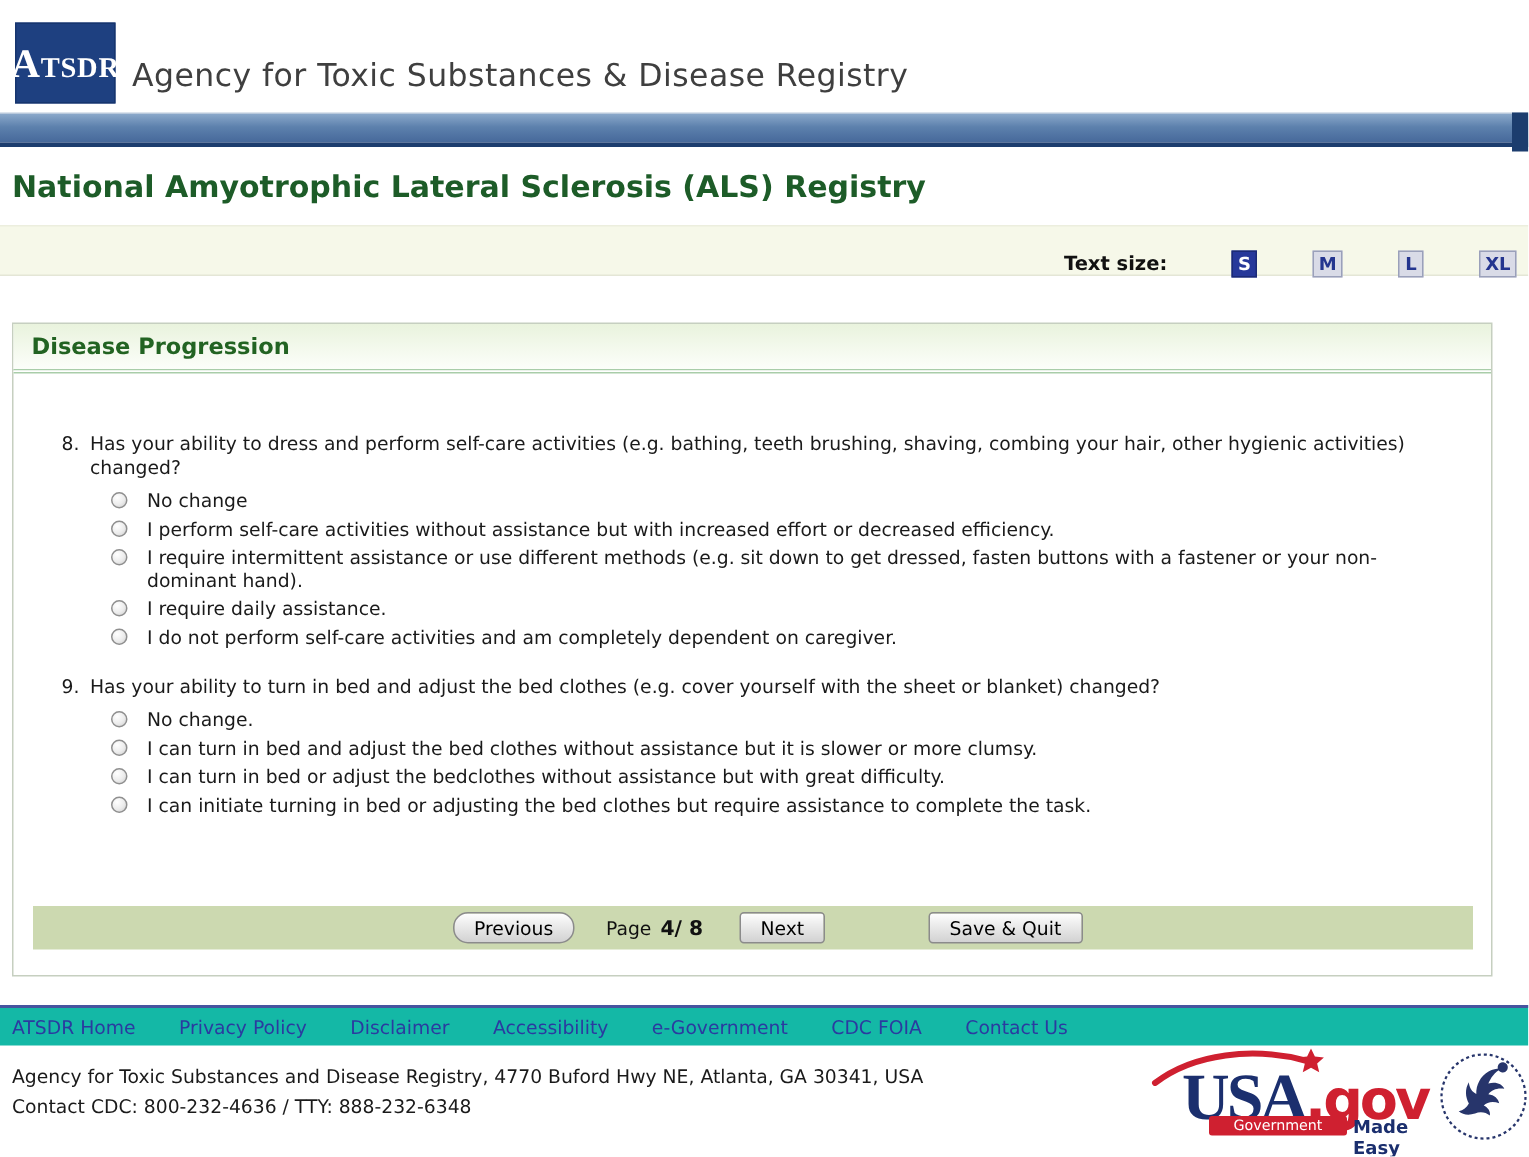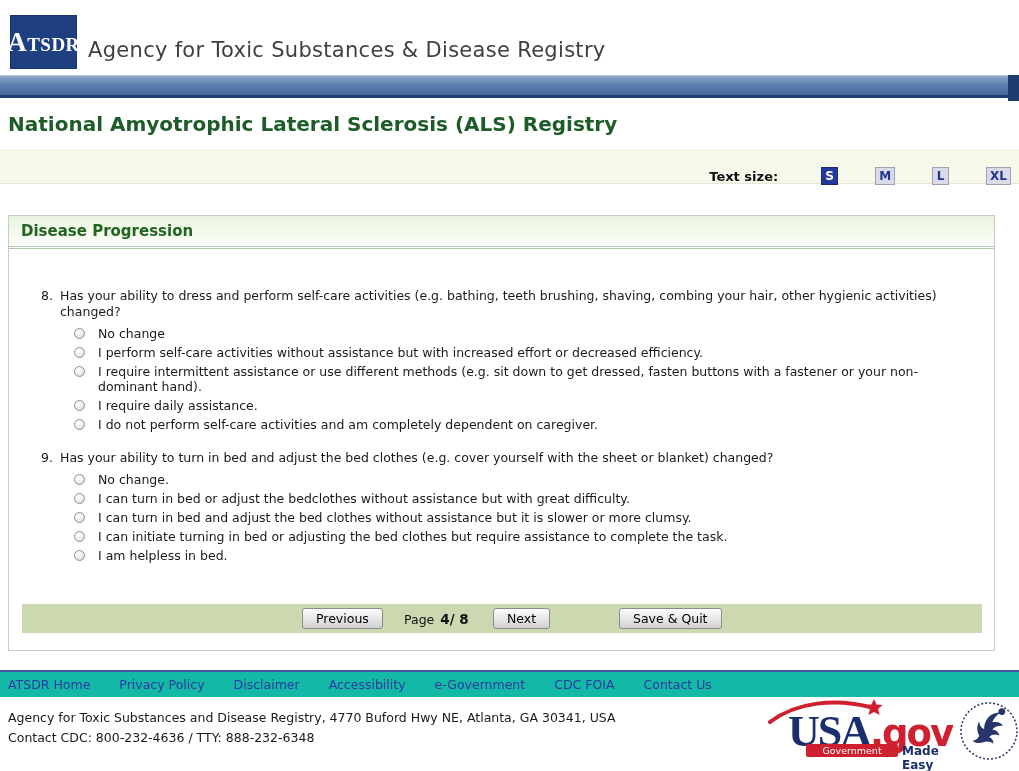--- a/index.html
+++ b/index.html
@@ -54,21 +54,21 @@
   .option-row { display:flex; align-items:flex-start; cursor:pointer; margin-bottom:4px; line-height:15px; }
   .radio { width:11px; height:11px; border-radius:50%; border:1px solid #8f8f8f; flex-shrink:0;
     background:radial-gradient(circle at 35% 30%, #ffffff, #ececec 55%, #cccccc); margin:2px 0 0 0; cursor:pointer; }
   .option-label { margin-left:13px; max-width:880px; }
 
   
   .pagebar { position:absolute; left:13px; bottom:17px; width:960px; height:29px; background:#ccd9b0; }
   .btn { position:absolute; top:4px; height:21px; font-family:"DejaVu Sans","Liberation Sans",sans-serif;
     font-size:12.5px; color:#000; background:linear-gradient(#fefefe, #e3e3e3 60%, #d2d2d2);
     border:1px solid #8b8b8b; border-radius:3px; padding:0 13px; cursor:pointer; }
-  .btn-previous { left:280px; }
+  .btn-previous { left:280px;border-radius:10px; }
   .btn-next { left:471px; }
   .btn-save { left:597px; }
   .page-indicator { position:absolute; left:382px; top:7px; font-size:12.5px; color:#111; }
   .page-indicator .page-value { font-weight:bold; font-size:13.5px; margin-left:6px; }
 
   
   .footer-links { position:absolute; top:670px; left:0; width:100%; height:27px;
     background:#14b8a6; border-top:2px solid #46549f; display:flex; align-items:center;
     padding-left:8px; }
   .footer-links a { font-size:12.5px; color:#2b3aa0; text-decoration:none; margin-right:19px;
@@ -156,33 +156,29 @@
         <div class="q-number">9.</div>
         <div class="q-text">Has your ability to turn in bed and adjust the bed clothes (e.g. cover yourself with the sheet or blanket) changed?</div>
       </div>
       <div class="options">
         <div class="option-row">
           <span class="radio"></span>
           <span class="option-label">No change.</span>
         </div>
         <div class="option-row">
           <span class="radio"></span>
+          <span class="option-label">I can turn in bed and adjust the bed clothes without assistance but it is slower or more clumsy.</span>
+        </div>
+        <div class="option-row">
+          <span class="radio"></span>
           <span class="option-label">I can turn in bed or adjust the bedclothes without assistance but with great difficulty.</span>
         </div>
         <div class="option-row">
           <span class="radio"></span>
-          <span class="option-label">I can turn in bed and adjust the bed clothes without assistance but it is slower or more clumsy.</span>
-        </div>
-        <div class="option-row">
-          <span class="radio"></span>
           <span class="option-label">I can initiate turning in bed or adjusting the bed clothes but require assistance to complete the task.</span>
-        </div>
-        <div class="option-row">
-          <span class="radio"></span>
-          <span class="option-label">I am helpless in bed.</span>
         </div>
       </div>
     </div>
 
     <div class="pagebar">
       <button class="btn btn-previous">Previous</button>
       <div class="page-indicator"><span>Page</span><span class="page-value">4/ 8</span></div>
       <button class="btn btn-next">Next</button>
       <button class="btn btn-save">Save &amp; Quit</button>
     </div>

